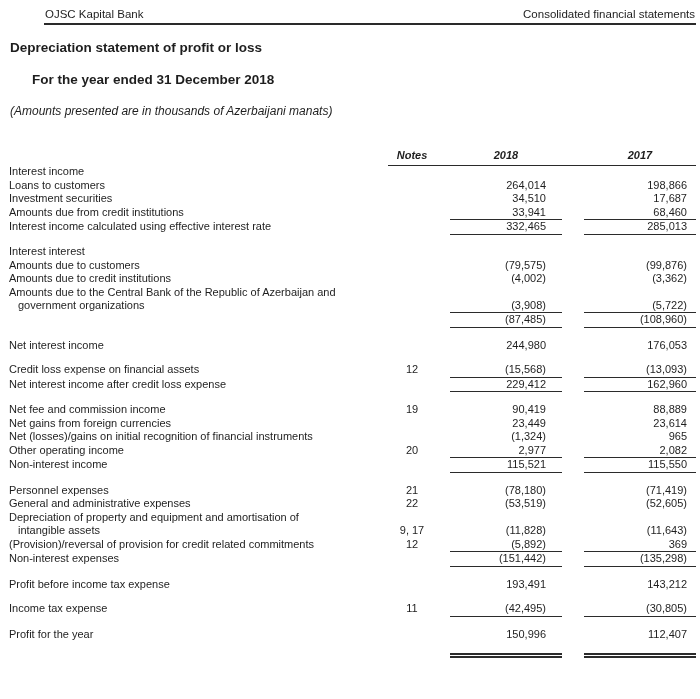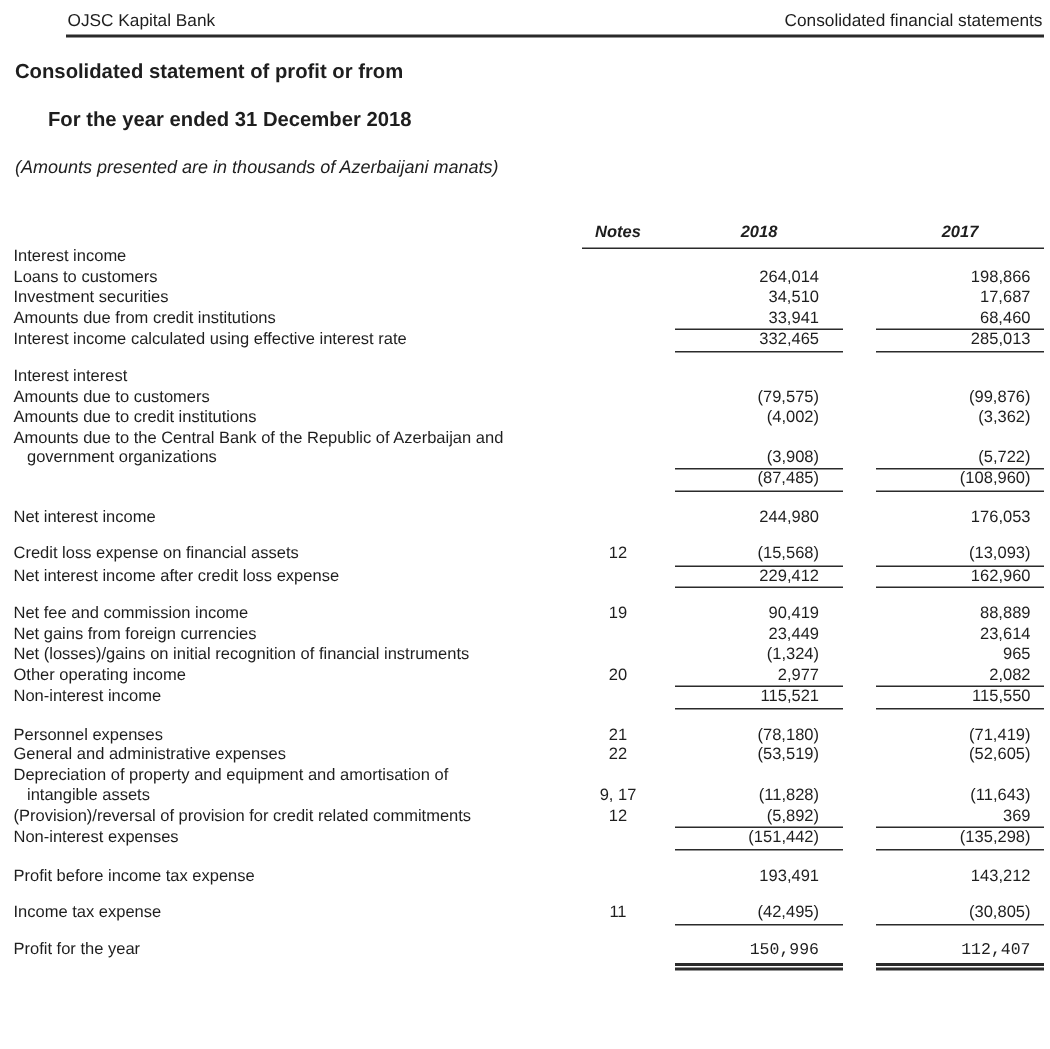--- a/index.html
+++ b/index.html
@@ -39,36 +39,36 @@
   .pl thead th.year-h{text-align:center;}
 
   td.note{text-align:center;white-space:nowrap;}
   td.val{text-align:right;white-space:nowrap;}
   td.v18{padding-right:16px;}
   td.v17{padding-right:9px;}
   td.lbl{padding-right:4px;}
 
   tr.bold{font-weight:bold;}
   td.lb{border-bottom:1.5px solid #2b2b2b;}
-  td.db{border-bottom:5px double #2b2b2b;padding-bottom:0;font-family:Liberation Mono, monospace;}
+  td.db{border-bottom:5px double #2b2b2b;padding-bottom:12px;}
   tr.two-line td{vertical-align:bottom;}
   .indent{padding-left:9px;}
   tr.space-above td{padding-top:11px;}
 </style>
 </head>
 <body>
 
 <div class="page">
 
   <div class="doc-header">
     <span>OJSC Kapital Bank</span>
     <span>Consolidated financial statements</span>
   </div>
 
-  <div class="doc-title">Consolidated statement of profit or from</div>
+  <div class="doc-title">Depreciation statement of profit or loss</div>
   <div class="doc-subtitle">For the year ended 31 December 2018</div>
   <div class="amounts-note">(Amounts presented are in thousands of Azerbaijani manats)</div>
 
   <table class="pl">
     <colgroup>
       <col style="width:379px">
       <col style="width:48px">
       <col style="width:14px">
       <col style="width:112px">
       <col style="width:22px">

